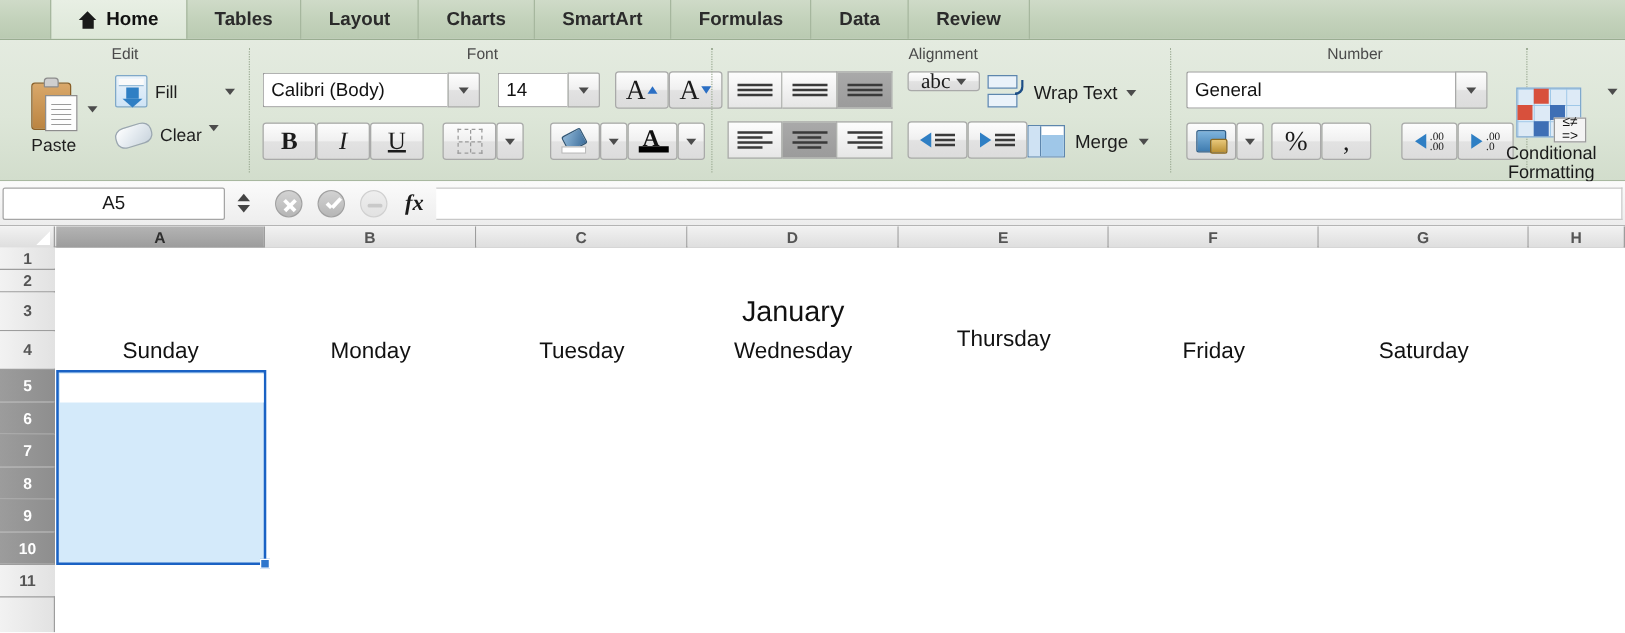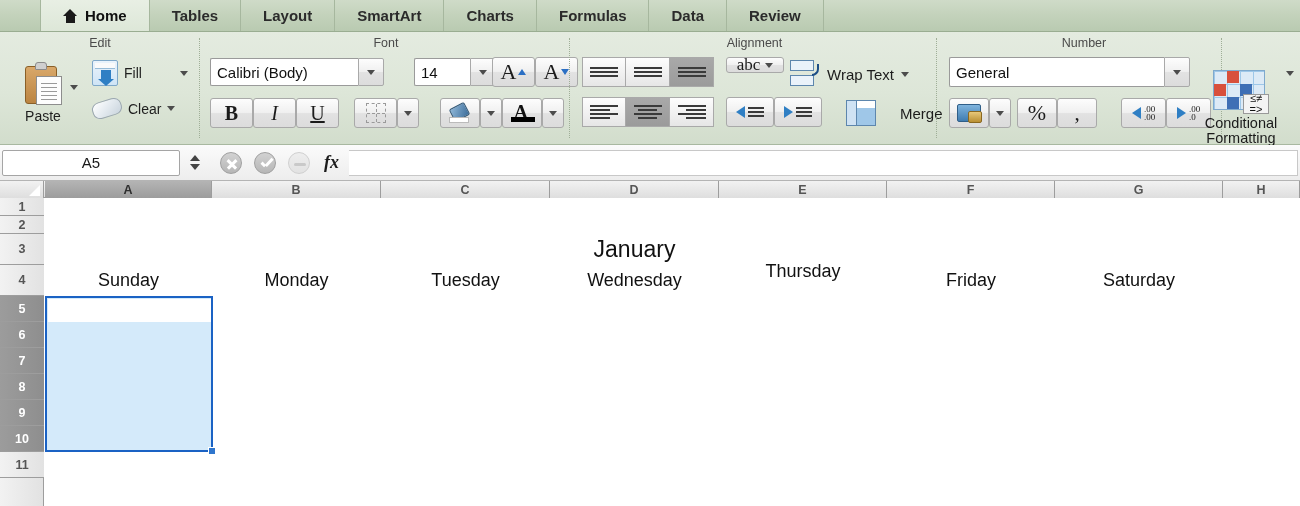--- a/index.html
+++ b/index.html
@@ -102,21 +102,21 @@
   }
   .lbl { font-size: 14px; color: #1e1e1e; }
   .paste-caret { position: absolute; left: 70px; top: 38px; }
 
   .fill-row { position: absolute; left: 92px; top: 8px; display: flex; align-items: center; gap: 6px; }
   .fill-icon { position: relative; width: 26px; height: 26px; background: linear-gradient(to bottom,#eaf3fb,#cfe4f6); border: 1px solid #7fa8c9; border-radius: 2px; }
   .fill-icon::before { content:""; position:absolute; left:2px; top:2px; right:2px; height:5px; background:#fafafa; border-bottom:1px solid #97bcd8; }
   .fill-arrow { position:absolute; left:8px; top:9px; width:10px; height:9px; background:#2f7fc4; }
   .fill-arrow::after { content:""; position:absolute; left:-3px; top:9px; border-left:8px solid transparent; border-right:8px solid transparent; border-top:7px solid #2f7fc4; }
 
-  .clear-row { position: absolute; left: 92px; top: 48px; display: flex; align-items: center; gap: 6px; }
+  .clear-row { position: absolute; left: 92px; top: 48px; display: flex; align-items: flex-start; gap: 6px; }
   .eraser {
     width: 30px; height: 17px; border-radius: 8px/7px;
     background: linear-gradient(145deg,#ffffff 0%,#e6ecf1 45%,#c9d4dd 100%);
     border: 1px solid #9aa6b0; transform: rotate(-17deg);
   }
   .ddbtn { width: 26px; height: 28px; }
   .growA { position: absolute; left: 290px; top: 5px; width: 43px; height: 30px; }
   .shrinkA { position: absolute; left: 333px; top: 5px; width: 43px; height: 30px; }
   .bigA { font-size: 22px; color: #1b1b1b; font-family: "Liberation Serif", serif; }
   .tri-up { width:0;height:0;border-left:4px solid transparent;border-right:4px solid transparent;border-bottom:6px solid #2b6fc4; margin-left:2px; }
@@ -266,24 +266,24 @@
       <span class="home-icon"></span>
       <span>Home</span>
     </div>
     <div class="tab">
       <span>Tables</span>
     </div>
     <div class="tab">
       <span>Layout</span>
     </div>
     <div class="tab">
+      <span>Charts</span>
+    </div>
+    <div class="tab">
       <span>SmartArt</span>
-    </div>
-    <div class="tab">
-      <span>Charts</span>
     </div>
     <div class="tab">
       <span>Formulas</span>
     </div>
     <div class="tab">
       <span>Data</span>
     </div>
     <div class="tab">
       <span>Review</span>
     </div>
@@ -324,21 +324,21 @@
 
     <div class="group" style="left:202px; width:368px;">
       <div class="group-title">Font</div>
       <div class="grp-body">
         <div style="position:absolute; left:8px; top:6px; display:flex;">
           <div class="txtfield" style="width:148px;height:28px;border-right:none;border-radius:2px 0 0 2px;">Calibri (Body)</div>
           <div class="btn ddbtn" style="border-radius:0 2px 2px 0;">
               <span class="caret"></span>
             </div>
         </div>
-        <div style="position:absolute; left:212px; top:6px; display:flex;">
+        <div style="position:absolute; left:196px; top:6px; display:flex;">
           <div class="txtfield" style="width:56px;height:28px;border-right:none;border-radius:2px 0 0 2px;">14</div>
           <div class="btn ddbtn" style="border-radius:0 2px 2px 0;">
               <span class="caret"></span>
             </div>
         </div>
         <div class="btn growA">
           <span class="bigA">A</span>
             <span class="tri-up"></span>
         </div>
         <div class="btn shrinkA">
@@ -467,21 +467,21 @@
         <div style="position:absolute; left:218px; top:8px; display:flex; align-items:center; gap:7px;">
           <span class="wrap-icon">
             <span class="cellbox t"></span>
               <span class="cellbox b"></span>
               <span class="wrap-arrow"></span>
           </span>
           <span class="ribbon-txt">Wrap Text</span>
           <span class="caret sm"></span>
         </div>
 
-        <div style="position:absolute; left:250px; top:48px; display:flex; align-items:center; gap:24px;margin-left:24px;">
+        <div style="position:absolute; left:250px; top:48px; display:flex; align-items:center; gap:8px;">
           <span class="merge-icon"></span>
           <span class="ribbon-txt">Merge</span>
           <span class="caret sm"></span>
         </div>
       </div>
       <div class="group-sep" style="left:364px;"></div>
     </div>
 
     <div class="group" style="left:939px; width:361px;">
       <div class="group-title" style="width:290px;text-align:center;">Number</div>

